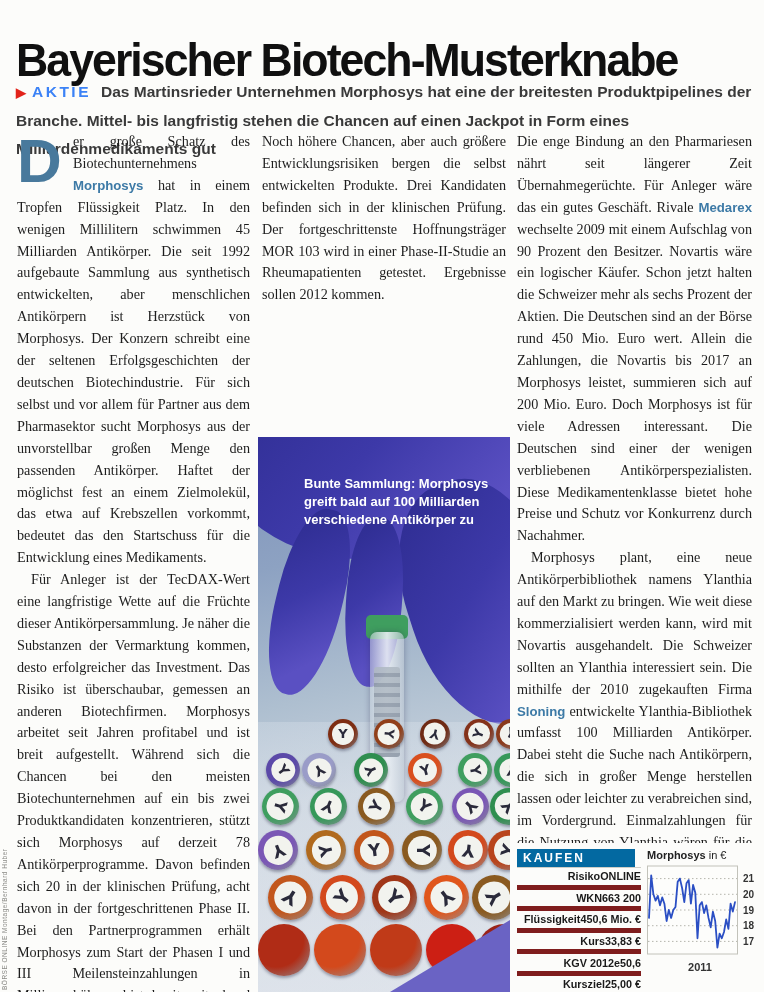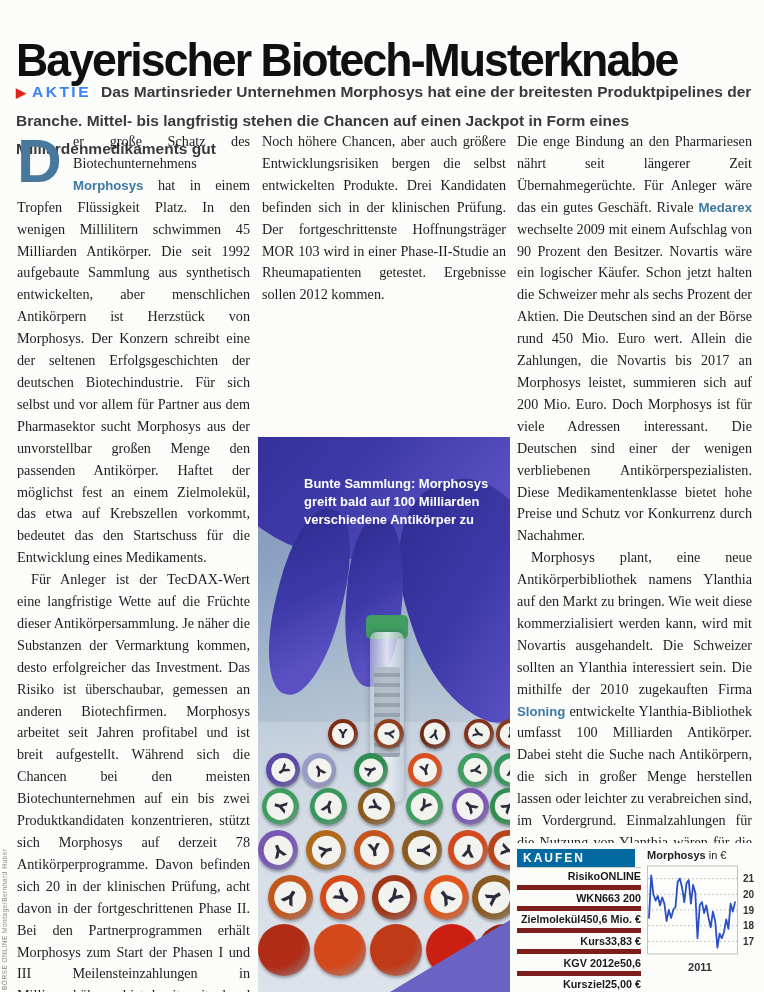--- a/index.html
+++ b/index.html
@@ -218,21 +218,21 @@
   <div class="ibx-table" id="ibx-table">
       <div class="ibx-row">
         <span class="ibx-label">Risiko</span>
         <span class="ibx-value">ONLINE</span>
       </div>
       <div class="ibx-row">
         <span class="ibx-label">WKN</span>
         <span class="ibx-value">663 200</span>
       </div>
       <div class="ibx-row">
-        <span class="ibx-label">Zielmolekül</span>
+        <span class="ibx-label">Flüssigkeit</span>
         <span class="ibx-value">450,6 Mio. €</span>
       </div>
       <div class="ibx-row">
         <span class="ibx-label">Kurs</span>
         <span class="ibx-value">33,83 €</span>
       </div>
       <div class="ibx-row">
         <span class="ibx-label">KGV 2012e</span>
         <span class="ibx-value">50,6</span>
       </div>

